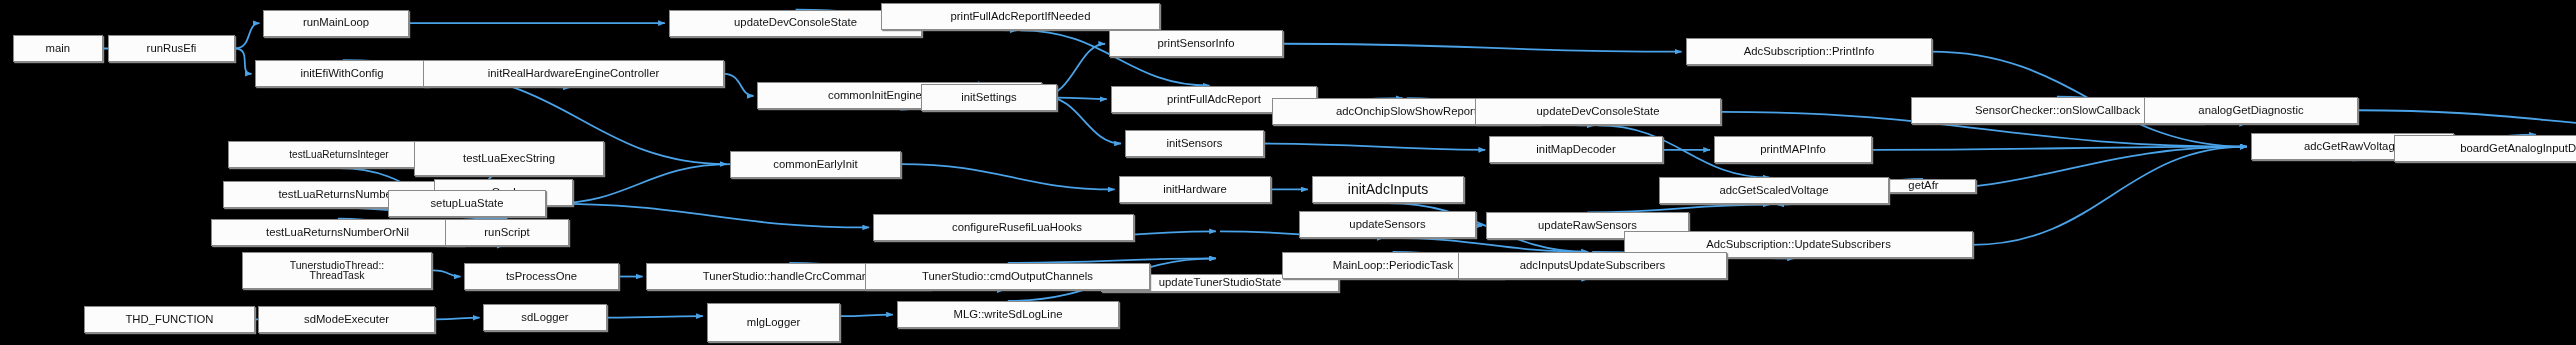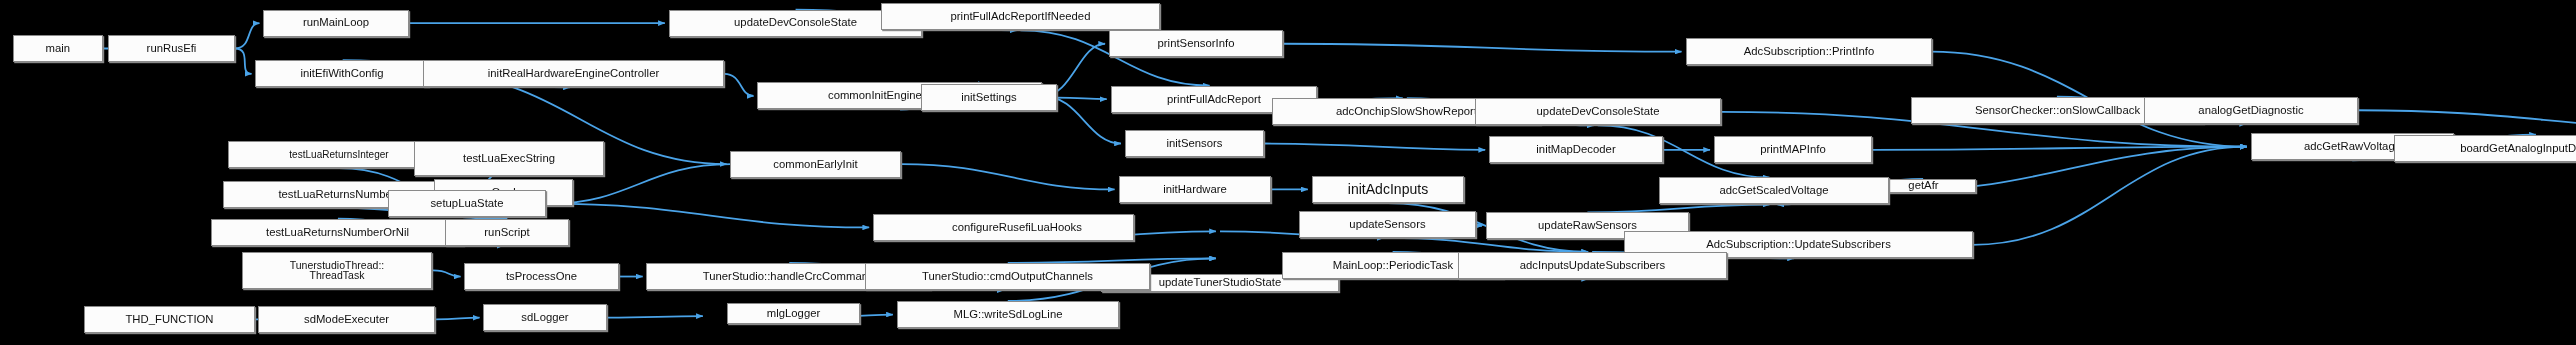--- a/index.html
+++ b/index.html
@@ -139,17 +139,17 @@
       <div class="node" style="left: 242px; top: 252px; width: 190px; height: 37px; font-size: 10.5px;">TunerstudioThread::
 ThreadTask</div>
       <div class="node" style="left: 464px; top: 263px; width: 155px; height: 27px; font-size: 11.3px;">tsProcessOne</div>
       <div class="node" style="left: 646px; top: 263px; width: 285px; height: 27px; font-size: 11.3px;">TunerStudio::handleCrcCommand</div>
       <div class="node" style="left: 865px; top: 263px; width: 285px; height: 27px; font-size: 11.3px;">TunerStudio::cmdOutputChannels</div>
       <div class="node" style="left: 1282px; top: 252px; width: 222px; height: 27px; font-size: 11.3px;">MainLoop::PeriodicTask</div>
       <div class="node" style="left: 1458px; top: 252px; width: 269px; height: 27px; font-size: 11.3px;">adcInputsUpdateSubscribers</div>
       <div class="node" style="left: 84px; top: 306px; width: 171px; height: 27px; font-size: 11.3px;">THD_FUNCTION</div>
       <div class="node" style="left: 258px; top: 306px; width: 177px; height: 27px; font-size: 11.3px;">sdModeExecuter</div>
       <div class="node" style="left: 483px; top: 304px; width: 124px; height: 27px; font-size: 11.3px;">sdLogger</div>
-      <div class="node" style="left: 727px; top: 303px; width: 133px; height: 21px; font-size: 11.3px;">mlgLogger</div>
+      <div class="node" style="left: 707px; top: 303px; width: 133px; height: 39px; font-size: 11.3px;">mlgLogger</div>
       <div class="node" style="left: 897px; top: 301px; width: 222px; height: 27px; font-size: 11.3px;">MLG::writeSdLogLine</div>
     </div>
 </div>
 
 
 </body></html>

